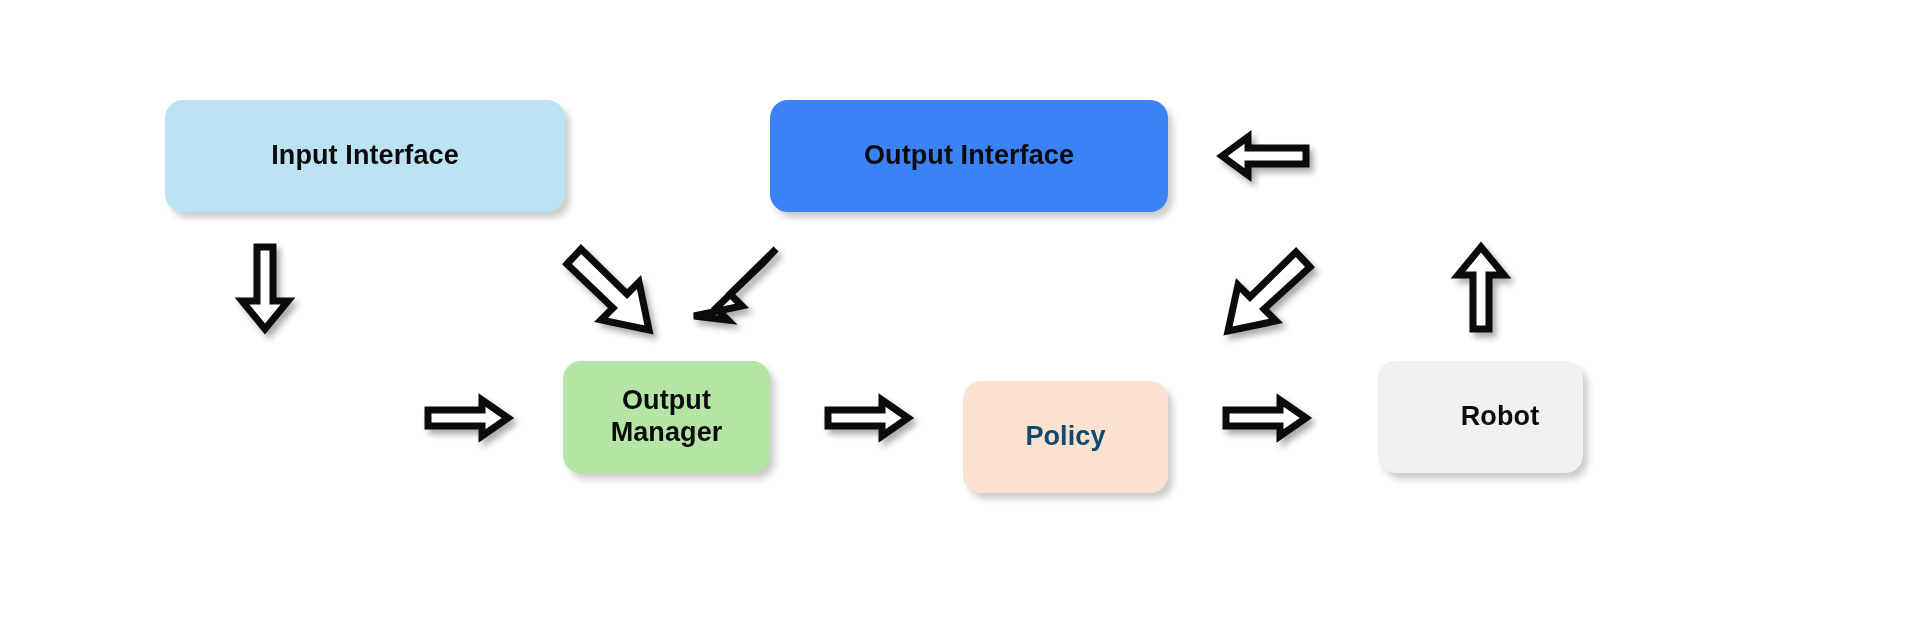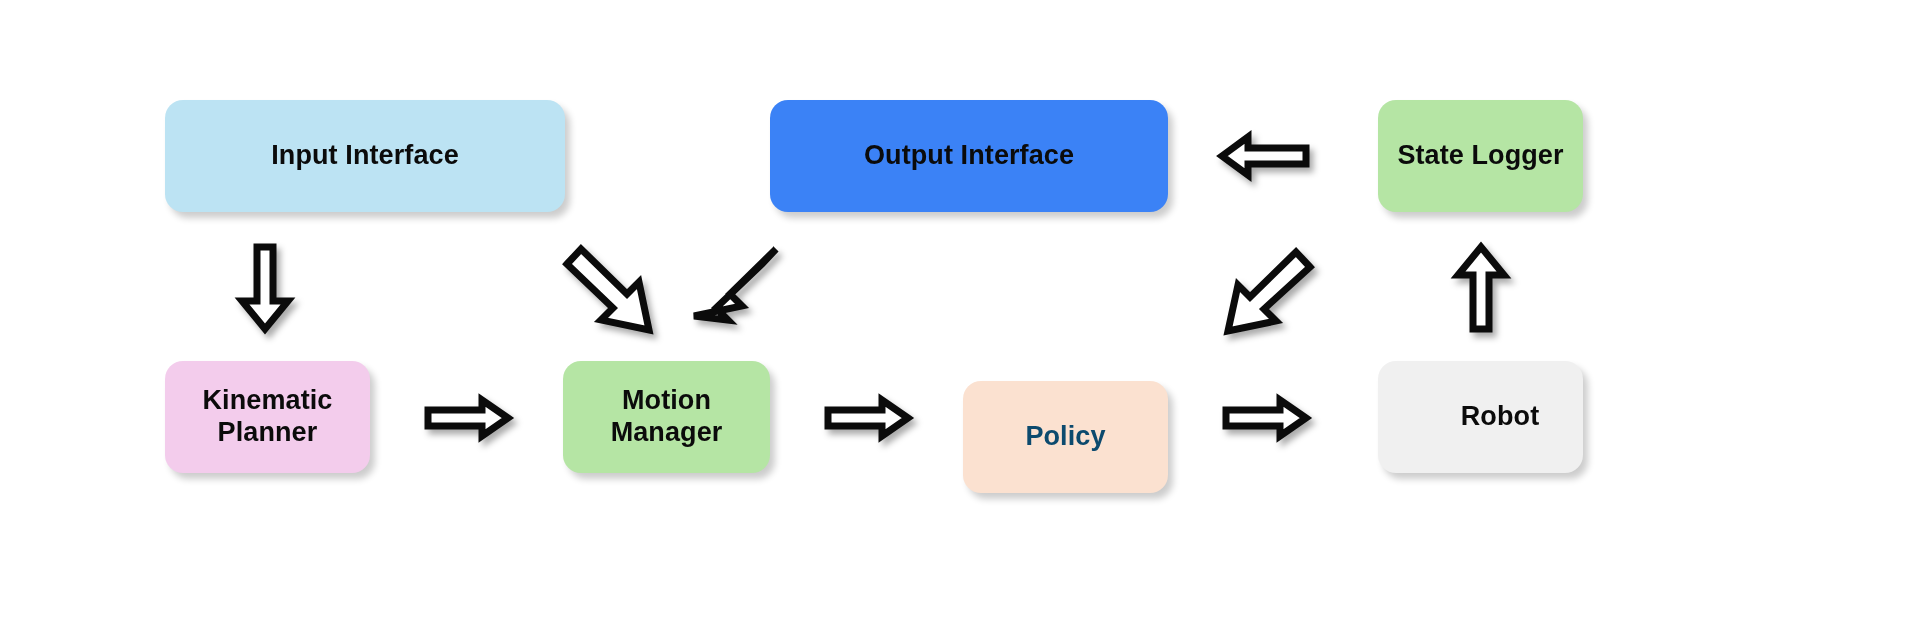--- a/index.html
+++ b/index.html
@@ -64,31 +64,24 @@
 <div id="canvas" style="background: rgb(255, 255, 255);">
 
   <div class="node" id="node-input-interface" style="left: 165px; top: 100px; width: 400px; height: 112px; background: rgb(188, 227, 243); color: rgb(11, 11, 11);">
     <span class="node-label">Input Interface</span>
   </div>
 
   <div class="node" id="node-output-interface" style="left: 770px; top: 100px; width: 398px; height: 112px; background: #3b82f6; color: rgb(11, 11, 11);">
     <span class="node-label">Output Interface</span>
   </div>
 
-  <div class="node" id="node-state-logger" style="left: 1378px; top: 100px; width: 205px; height: 112px; background: rgb(181, 229, 164); color: rgb(11, 11, 11);">
-    <span class="node-label">State Logger</span>
-  </div>
 
-  <div class="node" id="node-kinematic-planner" style="left: 165px; top: 361px; width: 205px; height: 112px; background: rgb(243, 204, 236); color: rgb(11, 11, 11);">
-    <span class="node-label">Kinematic
-Planner</span>
-  </div>
 
   <div class="node" id="node-motion-manager" style="left: 563px; top: 361px; width: 207px; height: 112px; background: rgb(181, 229, 164); color: rgb(11, 11, 11);">
-    <span class="node-label">Motion
+    <span class="node-label">Output
 Manager</span>
   </div>
 
   <div class="node" id="node-policy" style="left: 963px; top: 361px; width: 205px; height: 112px; background: rgb(251, 225, 208); color: #0c4a6e; margin-top: 20px;">
     <span class="node-label">Policy</span>
   </div>
 
   <div class="node" id="node-robot" style="left: 1378px; top: 361px; width: 205px; height: 112px; background: rgb(240, 240, 240); color: rgb(11, 11, 11); padding-left: 39px;">
     <span class="node-label">Robot</span>
   </div>

